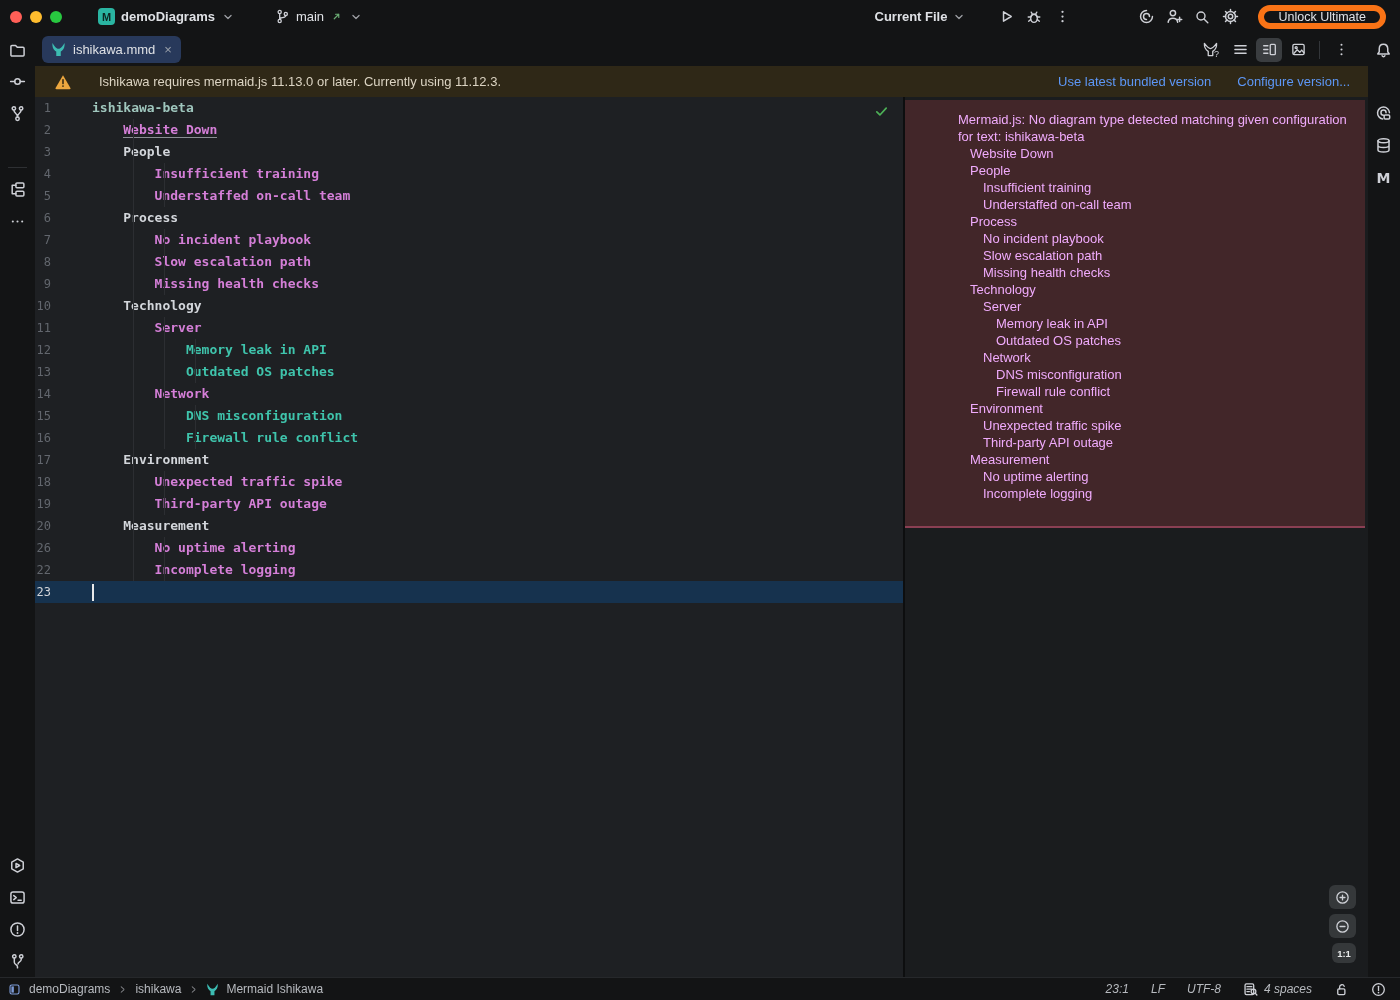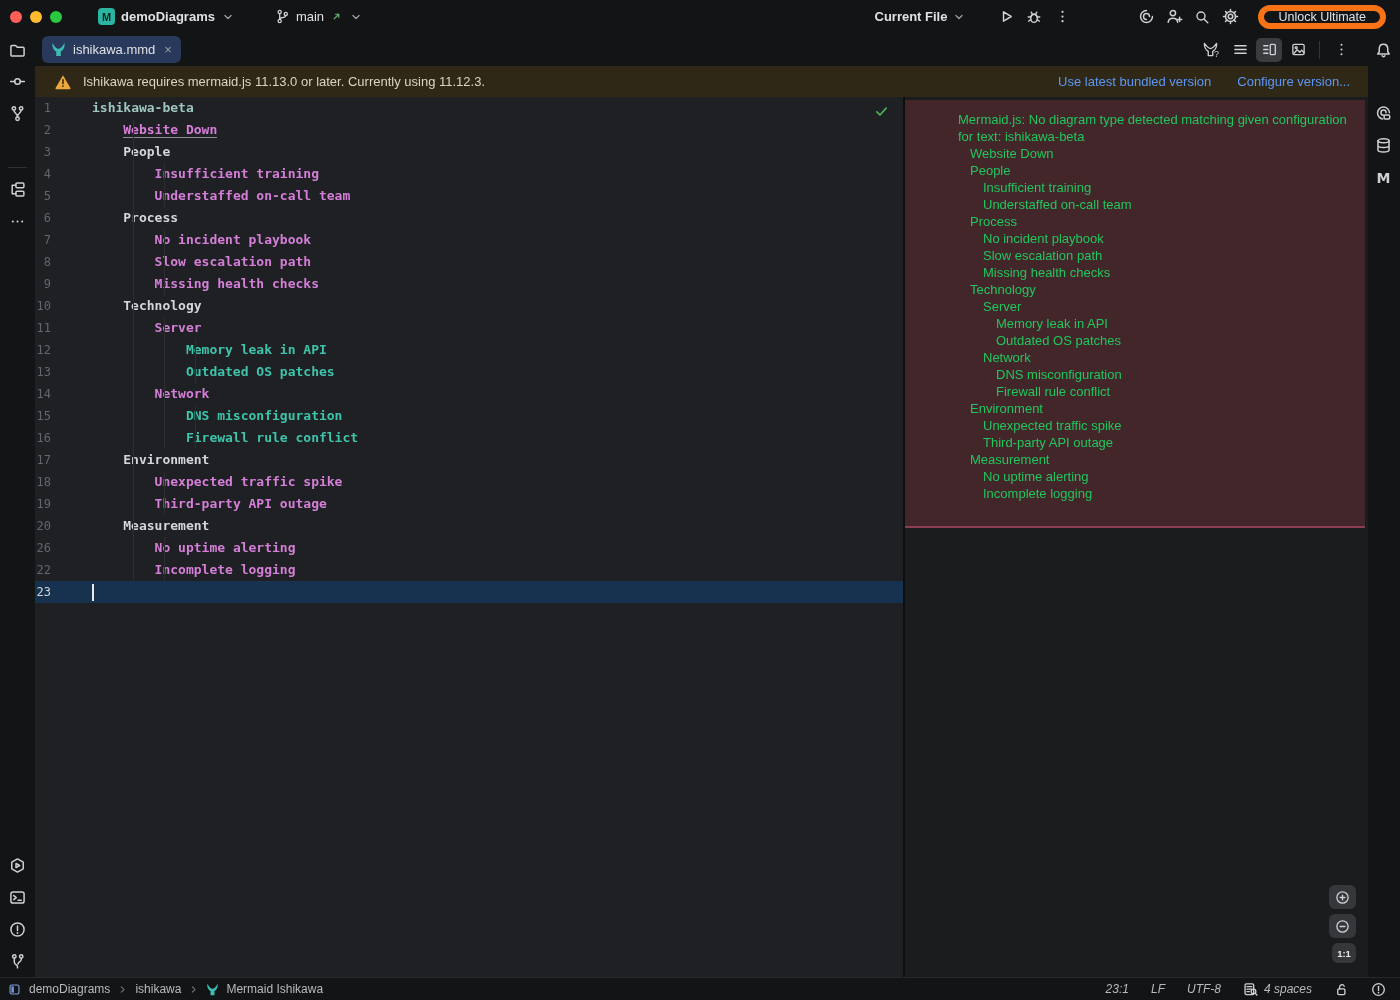--- a/index.html
+++ b/index.html
@@ -38,21 +38,21 @@
   .tab { display:flex; align-items:center; gap:7px; height:27px; margin-left:7px; padding:0 9px; background:#28395b; border-radius:6px; color:#dfe1e5; font-size:13px; }
   .tab-close { color:#9aa0aa; font-size:13px; line-height:1; margin-left:2px; }
   .tabbar-right { margin-left:auto; display:flex; align-items:center; gap:3px; margin-right:14px; }
   .tabbar-right .icon-btn { width:26px; height:24px; }
   .icon-btn.active { background:#3a3d40; }
   .vsep { width:1px; height:18px; background:#33363a; margin:0 5px; }
   .q-mark { color:#ced0d6; font-size:9px; margin-left:-4px; margin-top:8px; }
 
   
   .banner { position:absolute; left:35px; top:66px; width:1333px; height:31px; background:#2f2817; display:flex; align-items:center; padding:0 18px 0 20px; }
-  .banner-text { color:#dcd4c3; font-size:13px; margin-left:12px; }
+  .banner-text { color:#dcd4c3; font-size:13px; margin-left:28px; }
   .banner-links { margin-left:auto; display:flex; gap:26px; }
   .banner-link { color:#5d97f6; font-size:13px; text-decoration:none; }
 
   
   .editor { position:absolute; left:35px; top:97px; width:868px; height:880px; background:#1e2023; font-family:"DejaVu Sans Mono", monospace; font-size:13px; }
   .line { position:relative; display:flex; height:22px; line-height:22px; }
   .line.current { background:#16324e; }
   .lnum { width:16px; text-align:right; color:#62666d; flex:none; font-size:12px; }
   .line.current .lnum { color:#d2d4d8; }
   .code { margin-left:41px; font-weight:bold; white-space:pre; position:relative; }
@@ -65,21 +65,21 @@
   .line.current .caret { display:block; }
   .guide { position:absolute; width:1px; background:#2c2e32; }
   .check-ok { position:absolute; right:14px; top:7px; }
 
   
   .divider { position:absolute; left:903px; top:97px; width:2px; height:880px; background:#0d0e0f; }
   .preview { position:absolute; left:905px; top:97px; width:463px; height:880px; background:#1a1c1e; }
   .error-panel { position:absolute; left:0; top:3px; right:3px; height:428px; background:#422629; border-bottom:2px solid #8a3f53; padding:8px 16px 0 26px; }
   .ep-title-row { display:flex; align-items:center; gap:9px; height:20px; }
   .ep-title { color:#efe6e7; font-size:13.5px; font-weight:bold; }
-  .ep-body { margin-left:27px; margin-top:3px; color:#22c55e; font-size:13px; line-height:17px; }
+  .ep-body { margin-left:27px; margin-top:3px; color:#f0abfc; font-size:13px; line-height:17px; }
   .ep-items { margin-left:12px; }
   .ep-item { line-height:17px; }
   .zoom-controls { position:absolute; right:12px; bottom:14px; display:flex; flex-direction:column; gap:5px; align-items:flex-end; }
   .zoom-btn { width:27px; height:24px; border-radius:6px; background:#35383a; display:flex; align-items:center; justify-content:center; border:none; color:#e8e9ea; }
   .zoom-btn.reset { width:24px; height:20px; font-size:9.5px; font-weight:bold; font-family:"Liberation Sans",sans-serif; }
 
   
   .statusbar { position:absolute; left:0; bottom:0; width:1400px; height:23px; background:#131415; border-top:1px solid #26282b; display:flex; align-items:center; font-size:12px; color:#b7babf; }
   .crumbs { display:flex; align-items:center; gap:7px; margin-left:8px; }
   .sb-right { margin-left:auto; display:flex; align-items:center; gap:22px; margin-right:14px;font-style:italic; }

